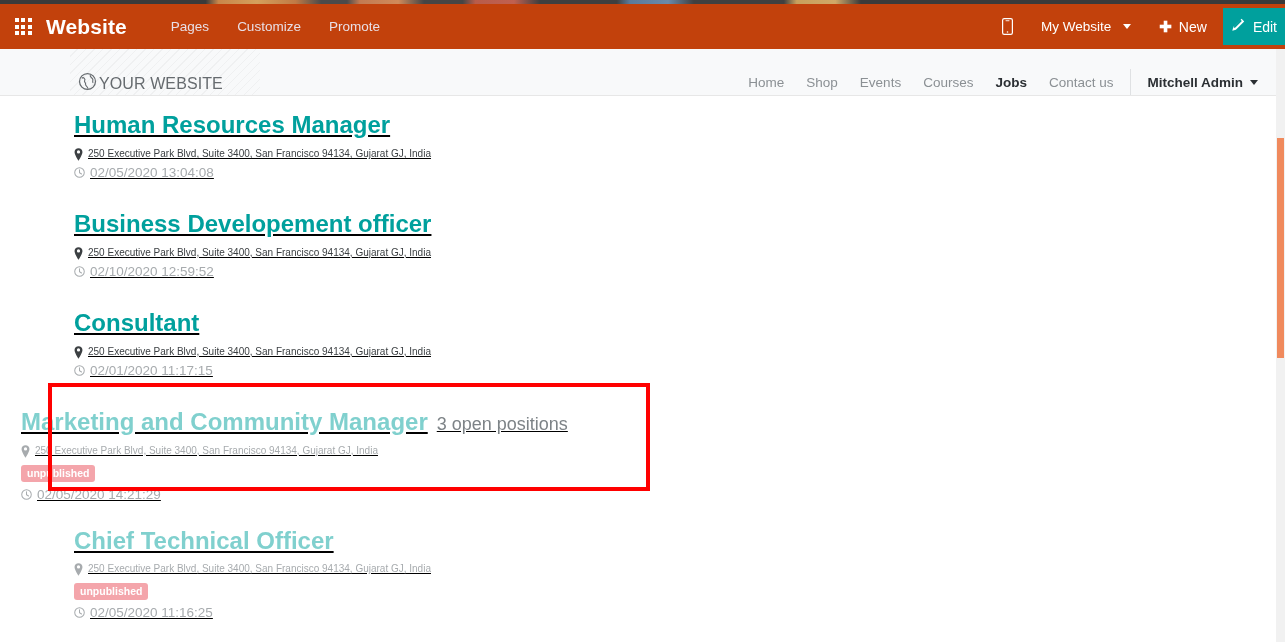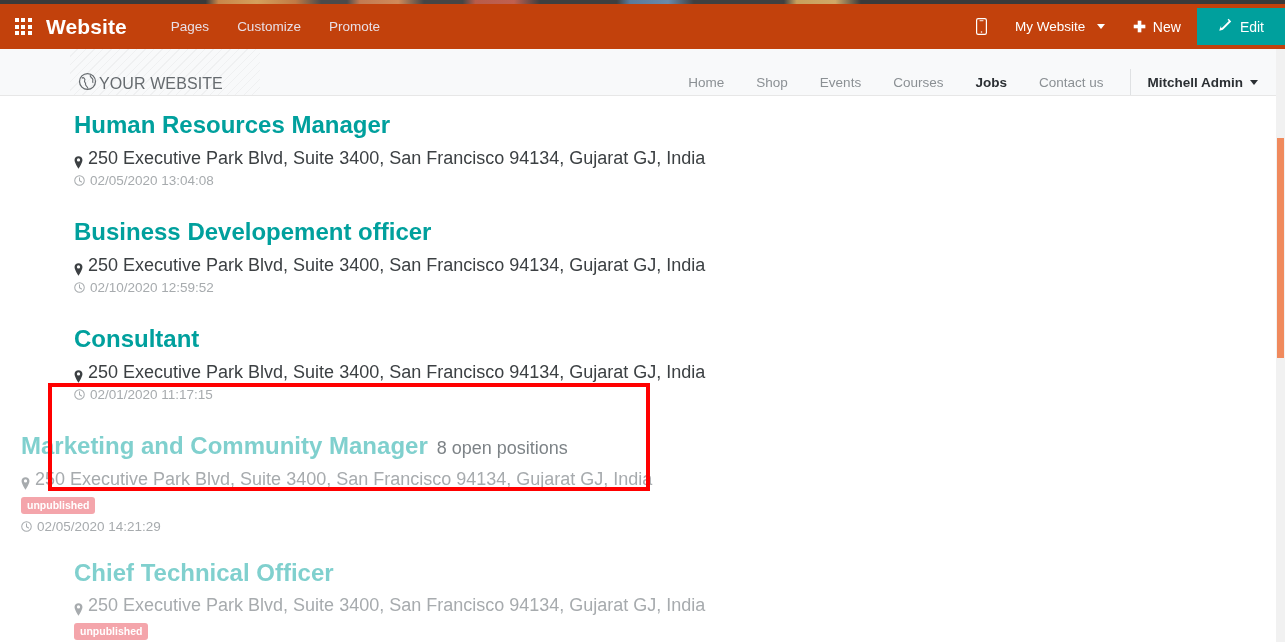--- a/index.html
+++ b/index.html
@@ -73,21 +73,21 @@
     width: 0; height: 0; border-left: 4px solid transparent;
     border-right: 4px solid transparent; border-top: 5px solid #ffffff;
   }
   .newbtn {
     color: #ffffff; font-size: 14px; padding: 0 16px; cursor: pointer;
     display: flex; align-items: center; gap: 7px; font-weight: 500;
   }
   .plus-ico { font-size: 15px; font-weight: bold; line-height: 1; }
   .editbtn {
     background: #00a09d; color: #ffffff; font-size: 14px;
-    height: 37px; padding: 0 21px; cursor: pointer;
+    height: 37px; padding: 0 8px; cursor: pointer;
     display: flex; align-items: center; gap: 8px; font-weight: 500;
   }
 
   
   .site-header {
     position: absolute; top: 49px; left: 0; width: 1276px; height: 47px;
     background: #f8f9fa;
     border-bottom: 1px solid #e7e7e7;
     display: flex; align-items: flex-end;
     z-index: 20;
@@ -100,21 +100,21 @@
     pointer-events: none;
   }
   .site-logo {
     display: flex; align-items: center; gap: 2px;
     margin-left: 78px; cursor: pointer; position: relative; z-index: 2;
   }
   .site-logo .txt {
     color: #666b6f; font-size: 16px; letter-spacing: .1px;
   }
   .site-nav {
-    margin-left: auto; display: flex; align-items: center; gap: 10px;
+    margin-left: auto; display: flex; align-items: center; gap: 0;
     padding-right: 18px;
   }
   .site-nav .lnk {
     color: #8b9094; font-size: 13.5px; padding: 0 11px; cursor: pointer;
   }
   .site-nav .lnk.active { color: #2b2f33; font-weight: bold; }
   .site-user {
     color: #2b2f33; font-size: 13.5px; font-weight: bold;
     padding-left: 16px; margin-left: 6px;
     border-left: 1px solid #dfe1e3;
@@ -125,36 +125,36 @@
     width: 0; height: 0; border-left: 4px solid transparent;
     border-right: 4px solid transparent; border-top: 5px solid #2b2f33;
   }
 
   
   .content {
     position: absolute; top: 96px; left: 0; width: 1276px; height: 546px;
     background: #ffffff;
     overflow: hidden;
   }
-  .job { padding-left: 74px; position: relative; }
+  .job { padding-left: 74px; position: relative; text-decoration: underline; }
   .job .title-row {
     display: flex; align-items: baseline; gap: 9px;
     padding-top: 14px;
   }
   .job .jt {
     font-size: 24px; font-weight: bold; color: #00a09d;
     cursor: pointer; line-height: 1.12;
   }
   .job.unpub .jt { color: #80d0ce; }
   .job .openpos {
     font-size: 18px; color: #7d8387;
   }
   .job .addr {
-    display: flex; align-items: flex-end; gap: 5px;
-    font-size: 18px; color: #3c4043; margin-top: 9px;
+    display: flex; align-items: flex-start; gap: 5px;
+    font-size: 10px; color: #3c4043; margin-top: 9px;
   }
   .job.unpub .addr { color: #a7abae; }
   .job .stamp {
     display: flex; align-items: center; gap: 5px;
     font-size: 13.5px; color: #a7abae; margin-top: 4px;
   }
   .job .stamp.pad { margin-top: 5px; }
   .badge-unpub {
     display: inline-block;
     background: #f4a5ab; color: #ffffff;
@@ -345,21 +345,21 @@
           <path d="M6 3.1V6.2l2.2 1.4" stroke="#a7abae" stroke-width="1.1" stroke-linecap="round"></path>
         </svg>
       </span>
       <span>02/01/2020 11:17:15</span>
     </div>
   </div>
 
   <div class="job unpub" style="margin-top:17px;padding-left:21px;">
     <div class="title-row">
       <span class="jt">Marketing and Community Manager</span>
-      <span class="openpos">8 open positions</span>
+      <span class="openpos">3 open positions</span>
     </div>
     <div class="addr">
       <span class="pin">
         <svg width="9" height="13" viewBox="0 0 10 14" fill="#a7abae">
           <path d="M5 0C2.5 0 .6 1.9.6 4.3.6 7.6 5 14 5 14s4.4-6.4 4.4-9.7C9.4 1.9 7.5 0 5 0zm0 6a1.8 1.8 0 110-3.6A1.8 1.8 0 015 6z"></path>
         </svg>
       </span>
       <span>250 Executive Park Blvd, Suite 3400, San Francisco 94134, Gujarat GJ, India</span>
     </div>
     <div><span class="badge-unpub">unpublished</span></div>

